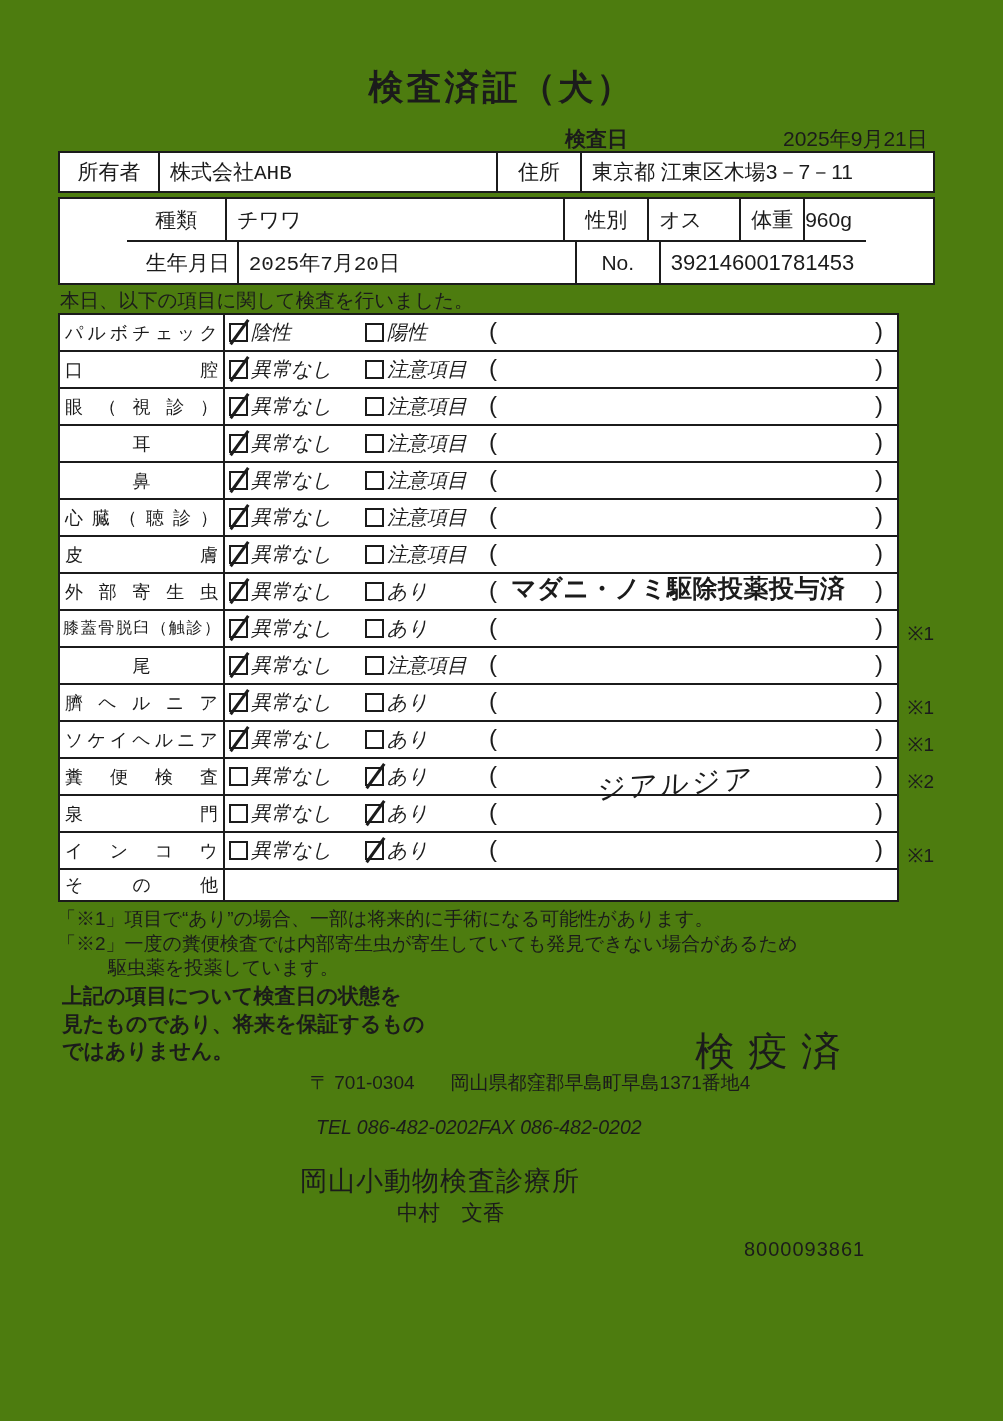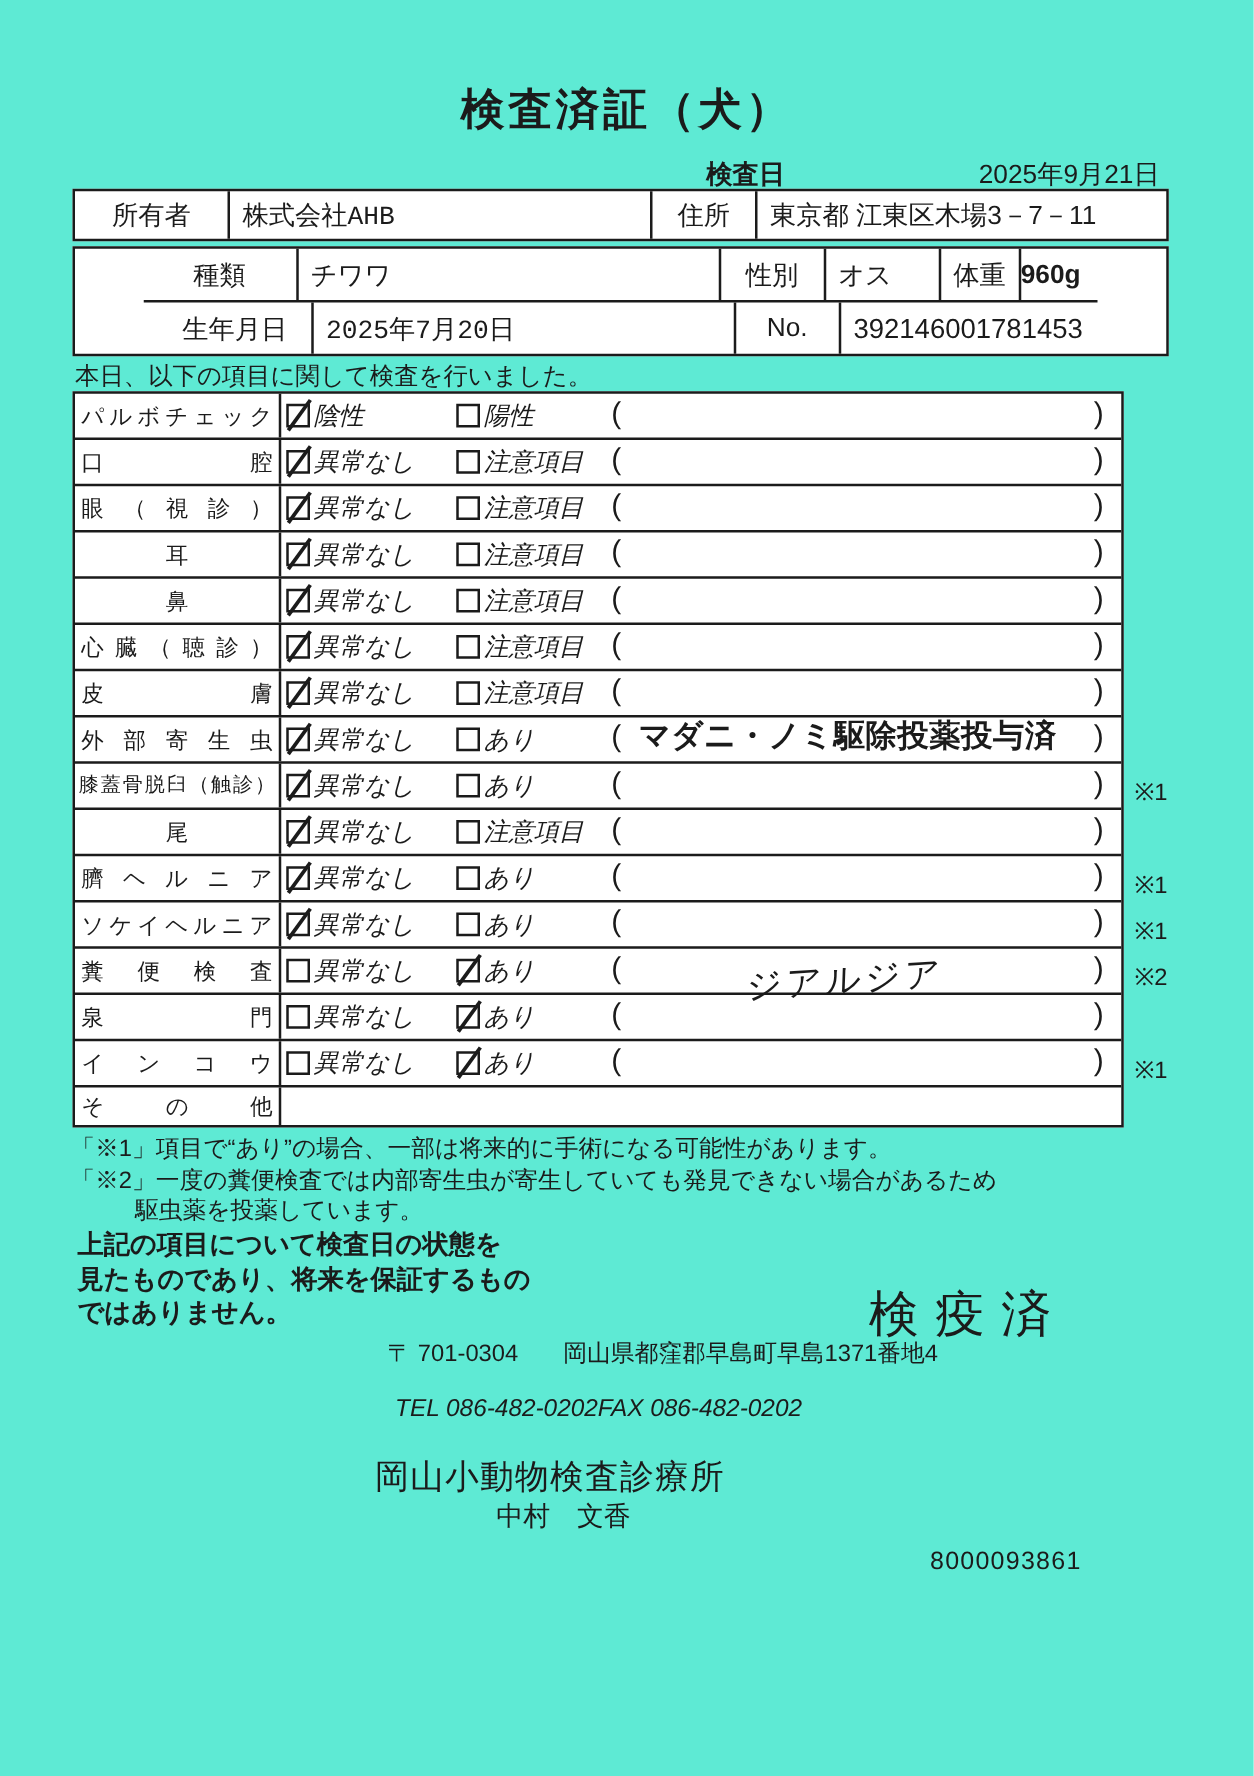--- a/index.html
+++ b/index.html
@@ -1,40 +1,40 @@
 <!DOCTYPE html>
 <html><head>
 <meta charset="utf-8">
 <style>
   html,body{margin:0;padding:0;background:#ffffff;}
   .page{
-    position:relative;width:1003px;height:1421px;background:#5eead4;
+    position:relative;width:1003px;height:1421px;background:#4d7c0f;
     font-family:"Liberation Sans", sans-serif;color:#1b1b1b;overflow:hidden;
   }
   .abs{position:absolute;}
   
   .title{top:64px;left:0;width:100%;text-align:center;font-size:35px;font-weight:600;letter-spacing:3px;}
   
   .examdate-label{top:125px;left:565px;font-size:21px;font-weight:600;}
   .examdate-value{top:125px;left:783px;font-size:21px;}
   
   .htable{border:2px solid #1b1b1b;display:flex;flex-direction:column;box-sizing:border-box;background:#fff;}
   .hrow{display:flex;flex:1;}
   .hrow.divider{border-bottom:2px solid #1b1b1b;}
   .hcell{display:flex;align-items:center;box-sizing:border-box;font-size:21px;white-space:nowrap;overflow:visible;}
   .hcell.lab{justify-content:center;font-weight:500;}
   .hcell.val{padding-left:10px;}
   .vline{border-right:2px solid #1b1b1b;}
-  .w-lab1{width:124px;}
+  .w-lab1{width:100px;}
   .w-val1{width:338px;font-family:Liberation Mono, monospace;}
   .w-lab2{width:84px;}
   .w-rest{flex:1;}
   .w-sex{width:92px;}
   .w-wlab{width:64px;}
-  .weightcell{flex:1;justify-content:flex-end;padding-right:14px;font-weight:bold;}
+  .weightcell{flex:1;justify-content:flex-end;padding-right:14px;}
   
   .intro{top:287px;left:60px;font-size:19.5px;font-weight:500;}
   
   .ctable{top:313px;left:58px;width:841px;border:2px solid #1b1b1b;box-sizing:border-box;background:#fff;}
   .crow{display:flex;height:37px;box-sizing:border-box;border-bottom:2px solid #1b1b1b;}
   .crow.last{height:30px;border-bottom:none;}
   .clabel{width:165px;box-sizing:border-box;border-right:2px solid #1b1b1b;display:flex;align-items:center;
           justify-content:space-between;padding:0 5px;font-size:18px;font-weight:500;}
   .clabel.center{justify-content:center;}
   .clabel.small{font-size:16px;padding:0 3px;}

